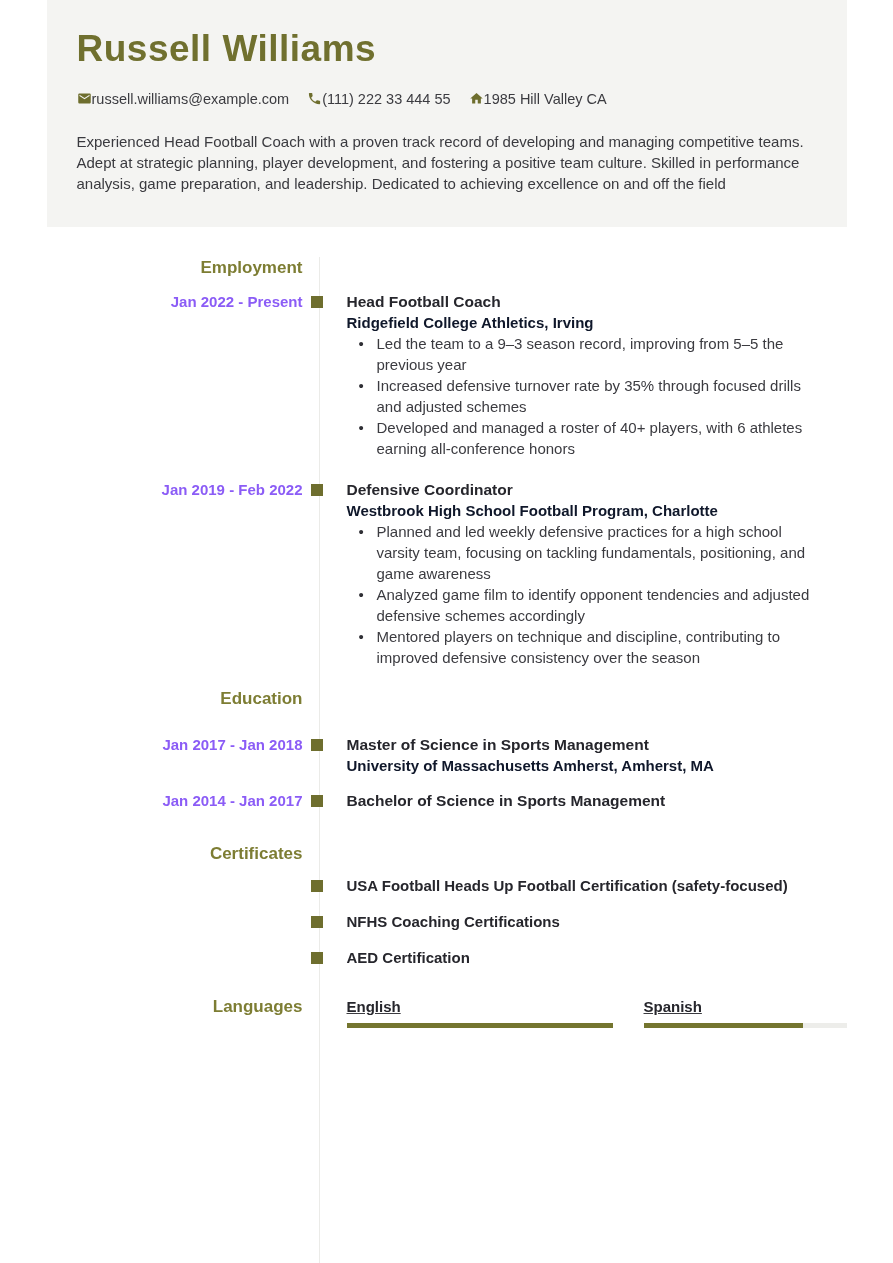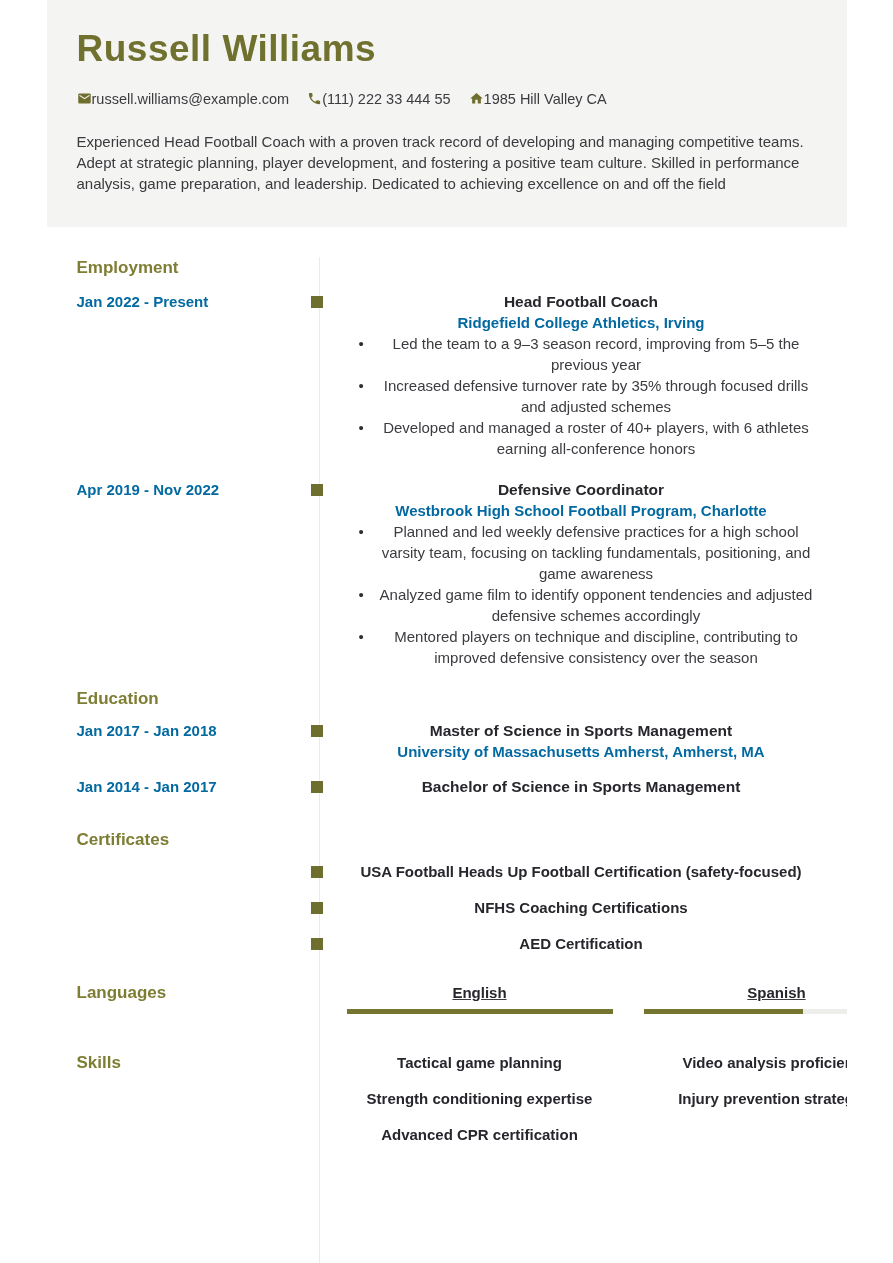--- a/index.html
+++ b/index.html
@@ -33,46 +33,46 @@
   .cicon path { fill:#6e6e2e; }
   .summary { font-size:15px; line-height:21px; color:#3a3a3f; max-width:835px; }
 
   
   .main { position:relative; height:1036px; }
   .vdivider {
     position:absolute; left:272px; top:0; width:1px; height:100%;
     background:#ebebe8;
   }
   .row { display:flex; position:relative; }
-  .cell-l { width:272px; flex:none; padding-left:30px; padding-right:16px; }
-  .cell-r { flex:1; padding-left:28px; padding-right:31px;text-align:center; }
+  .cell-l { width:272px; flex:none; padding-left:30px; padding-right:16px;text-align:right; }
+  .cell-r { flex:1; padding-left:28px; padding-right:31px; }
   h2.sec-heading {
     font-size:17px; font-weight:700; color:#7d7d33; line-height:22px;
   }
   .heading-row { margin-top:30px; margin-bottom:12px; }
-  .date { font-size:15px; font-weight:700; color:#0369a1; line-height:21px; }
+  .date { font-size:15px; font-weight:700; color:#8b5cf6; line-height:21px; }
   .marker {
     position:absolute; left:264px; top:5px;
     width:12px; height:12px; background:#6e6e2e;
   }
   .job-title, .degree { font-size:15.5px; font-weight:700; color:#26262c; line-height:21px; }
-  .company, .school { font-size:15px; font-weight:700; color:#0369a1; line-height:21px; }
+  .company, .school { font-size:15px; font-weight:700; color:#0f172a; line-height:21px; }
   ul.bullets { list-style:none; }
   ul.bullets li {
     position:relative; padding-left:30px;
     font-size:15px; line-height:21px; color:#3b3b40;
   }
   ul.bullets li::before {
     content:"\2022";
     position:absolute; left:12px; top:0;
     color:#2f2f35; font-size:15px;
   }
   .entry { margin-bottom:20px; }
   .edu-entry { margin-bottom:14px; }
-  .edu-heading-row { margin-top:20px; margin-bottom:10px; }
+  .edu-heading-row { margin-top:20px; margin-bottom:24px; }
   .cert-heading-row { margin-top:32px; margin-bottom:10px; }
   .cert-row { margin-bottom:15px; }
   .cert-text { font-size:15px; font-weight:700; color:#26262c; line-height:21px; }
 
   .lang-row { margin-top:28px; }
   .two-col { display:flex; gap:31px; }
   .lang-col { width:266px; flex:none;text-decoration:underline; }
   .lang-name { font-size:15px; font-weight:700; color:#26262c; line-height:21px; margin-bottom:6px; }
   .lang-bar { height:5px; background:#ededea; width:100%; }
   .lang-fill { height:100%; background:#74752f; }
@@ -137,21 +137,21 @@
         <ul class="bullets">
           <li>Led the team to a 9–3 season record, improving from 5–5 the previous year</li>
           <li>Increased defensive turnover rate by 35% through focused drills and adjusted schemes</li>
           <li>Developed and managed a roster of 40+ players, with 6 athletes earning all-conference honors</li>
         </ul>
       </div>
     </div>
 
     <div class="row entry">
       <div class="cell-l">
-        <div class="date">Apr 2019 - Nov 2022</div>
+        <div class="date">Jan 2019 - Feb 2022</div>
       </div>
       <div class="marker"></div>
       <div class="cell-r">
         <div class="job-title">Defensive Coordinator</div>
         <div class="company">Westbrook High School Football Program, Charlotte</div>
         <ul class="bullets">
           <li>Planned and led weekly defensive practices for a high school varsity team, focusing on tackling fundamentals, positioning, and game awareness</li>
           <li>Analyzed game film to identify opponent tendencies and adjusted defensive schemes accordingly</li>
           <li>Mentored players on technique and discipline, contributing to improved defensive consistency over the season</li>
         </ul>
@@ -230,29 +230,15 @@
           <div class="lang-col">
             <div class="lang-name">Spanish</div>
             <div class="lang-bar">
               <div class="lang-fill" style="width: 60%;"></div>
             </div>
           </div>
         </div>
       </div>
     </div>
 
-    <div class="row skills-row">
-      <div class="cell-l">
-          <h2 class="sec-heading">Skills</h2>
-        </div>
-      <div class="cell-r">
-        <div class="skills-grid">
-          <div class="skill">Tactical game planning</div>
-          <div class="skill">Video analysis proficiency</div>
-          <div class="skill">Strength conditioning expertise</div>
-          <div class="skill">Injury prevention strategies</div>
-          <div class="skill">Advanced CPR certification</div>
-        </div>
-      </div>
-    </div>
 
   </div>
 </div>
 
 </body></html>

